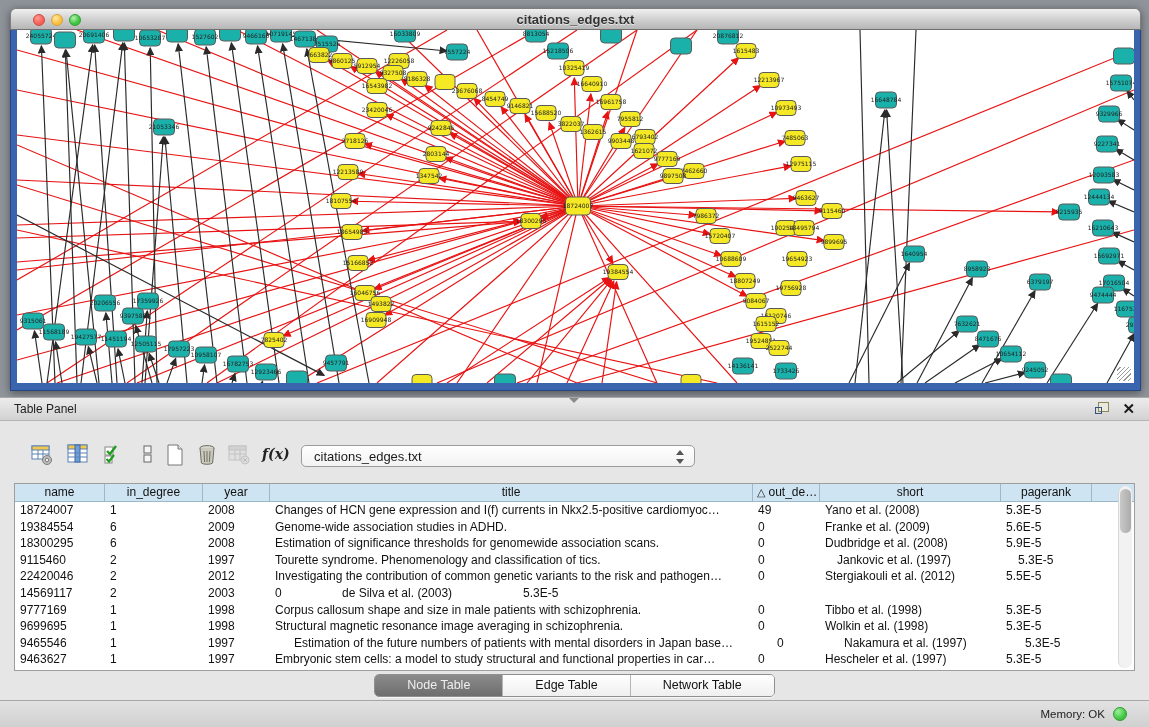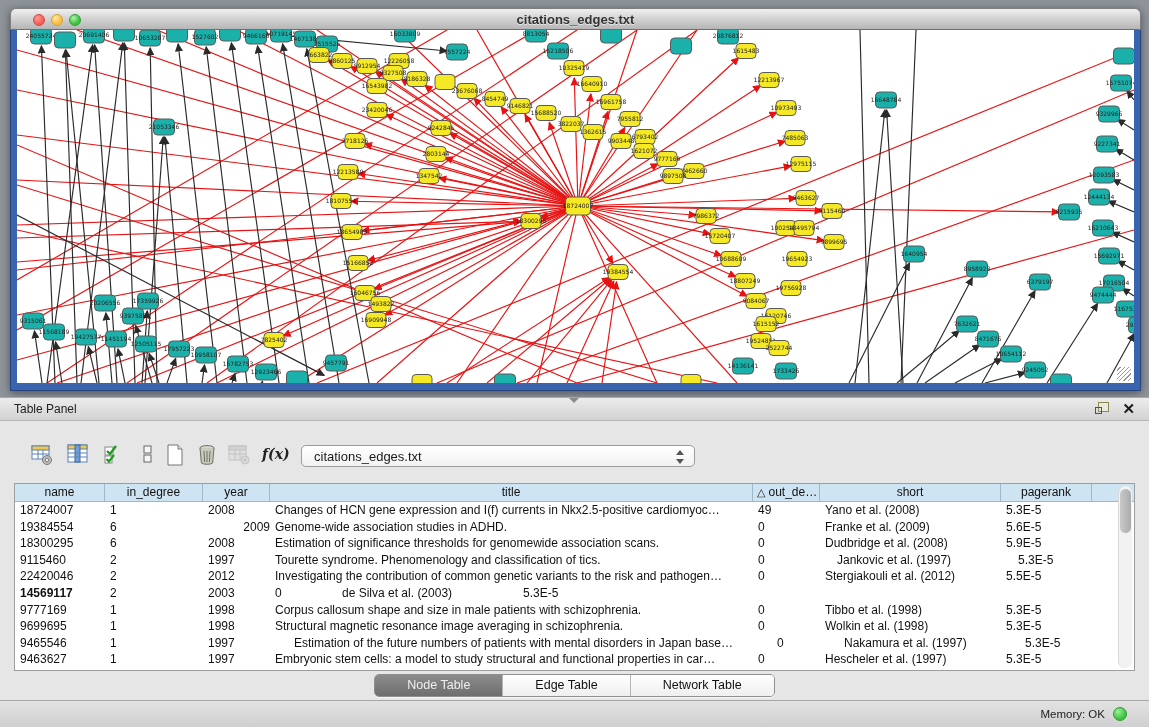--- a/index.html
+++ b/index.html
@@ -546,21 +546,21 @@
           <div class="td" style="width: 98px;">1</div>
           <div class="td" style="width: 67px;">2008</div>
           <div class="td" style="width: 483px;">Changes of HCN gene expression and I(f) currents in Nkx2.5-positive cardiomyoc…</div>
           <div class="td" style="width: 67px;">49</div>
           <div class="td" style="width: 181px;">Yano et al. (2008)</div>
           <div class="td" style="width: 91px;">5.3E-5</div>
         </div>
         <div class="trow">
           <div class="td" style="width: 90px;">19384554</div>
           <div class="td" style="width: 98px;">6</div>
-          <div class="td" style="width: 67px; text-align: right;">2009</div>
+          <div class="td" style="width: 67px;">2009</div>
           <div class="td" style="width: 483px;">Genome-wide association studies in ADHD.</div>
           <div class="td" style="width: 67px;">0</div>
           <div class="td" style="width: 181px;">Franke et al. (2009)</div>
           <div class="td" style="width: 91px;">5.6E-5</div>
         </div>
         <div class="trow">
           <div class="td" style="width: 90px;">18300295</div>
           <div class="td" style="width: 98px;">6</div>
           <div class="td" style="width: 67px;">2008</div>
           <div class="td" style="width: 483px;">Estimation of significance thresholds for genomewide association scans.</div>
@@ -580,21 +580,21 @@
         <div class="trow">
           <div class="td" style="width: 90px;">22420046</div>
           <div class="td" style="width: 98px;">2</div>
           <div class="td" style="width: 67px;">2012</div>
           <div class="td" style="width: 483px;">Investigating the contribution of common genetic variants to the risk and pathogen…</div>
           <div class="td" style="width: 67px;">0</div>
           <div class="td" style="width: 181px;">Stergiakouli et al. (2012)</div>
           <div class="td" style="width: 91px;">5.5E-5</div>
         </div>
         <div class="trow">
-          <div class="td" style="width: 90px; font-weight: bold;">14569117</div>
+          <div class="td" style="width: 90px;">14569117</div>
           <div class="td" style="width: 98px;">2</div>
           <div class="td" style="width: 67px;">2003</div>
           <div class="td" style="width: 67px;">0</div>
           <div class="td" style="width: 181px;">de Silva et al. (2003)</div>
           <div class="td" style="width: 91px;">5.3E-5</div>
         </div>
         <div class="trow">
           <div class="td" style="width: 90px;">9777169</div>
           <div class="td" style="width: 98px;">1</div>
           <div class="td" style="width: 67px;">1998</div>

